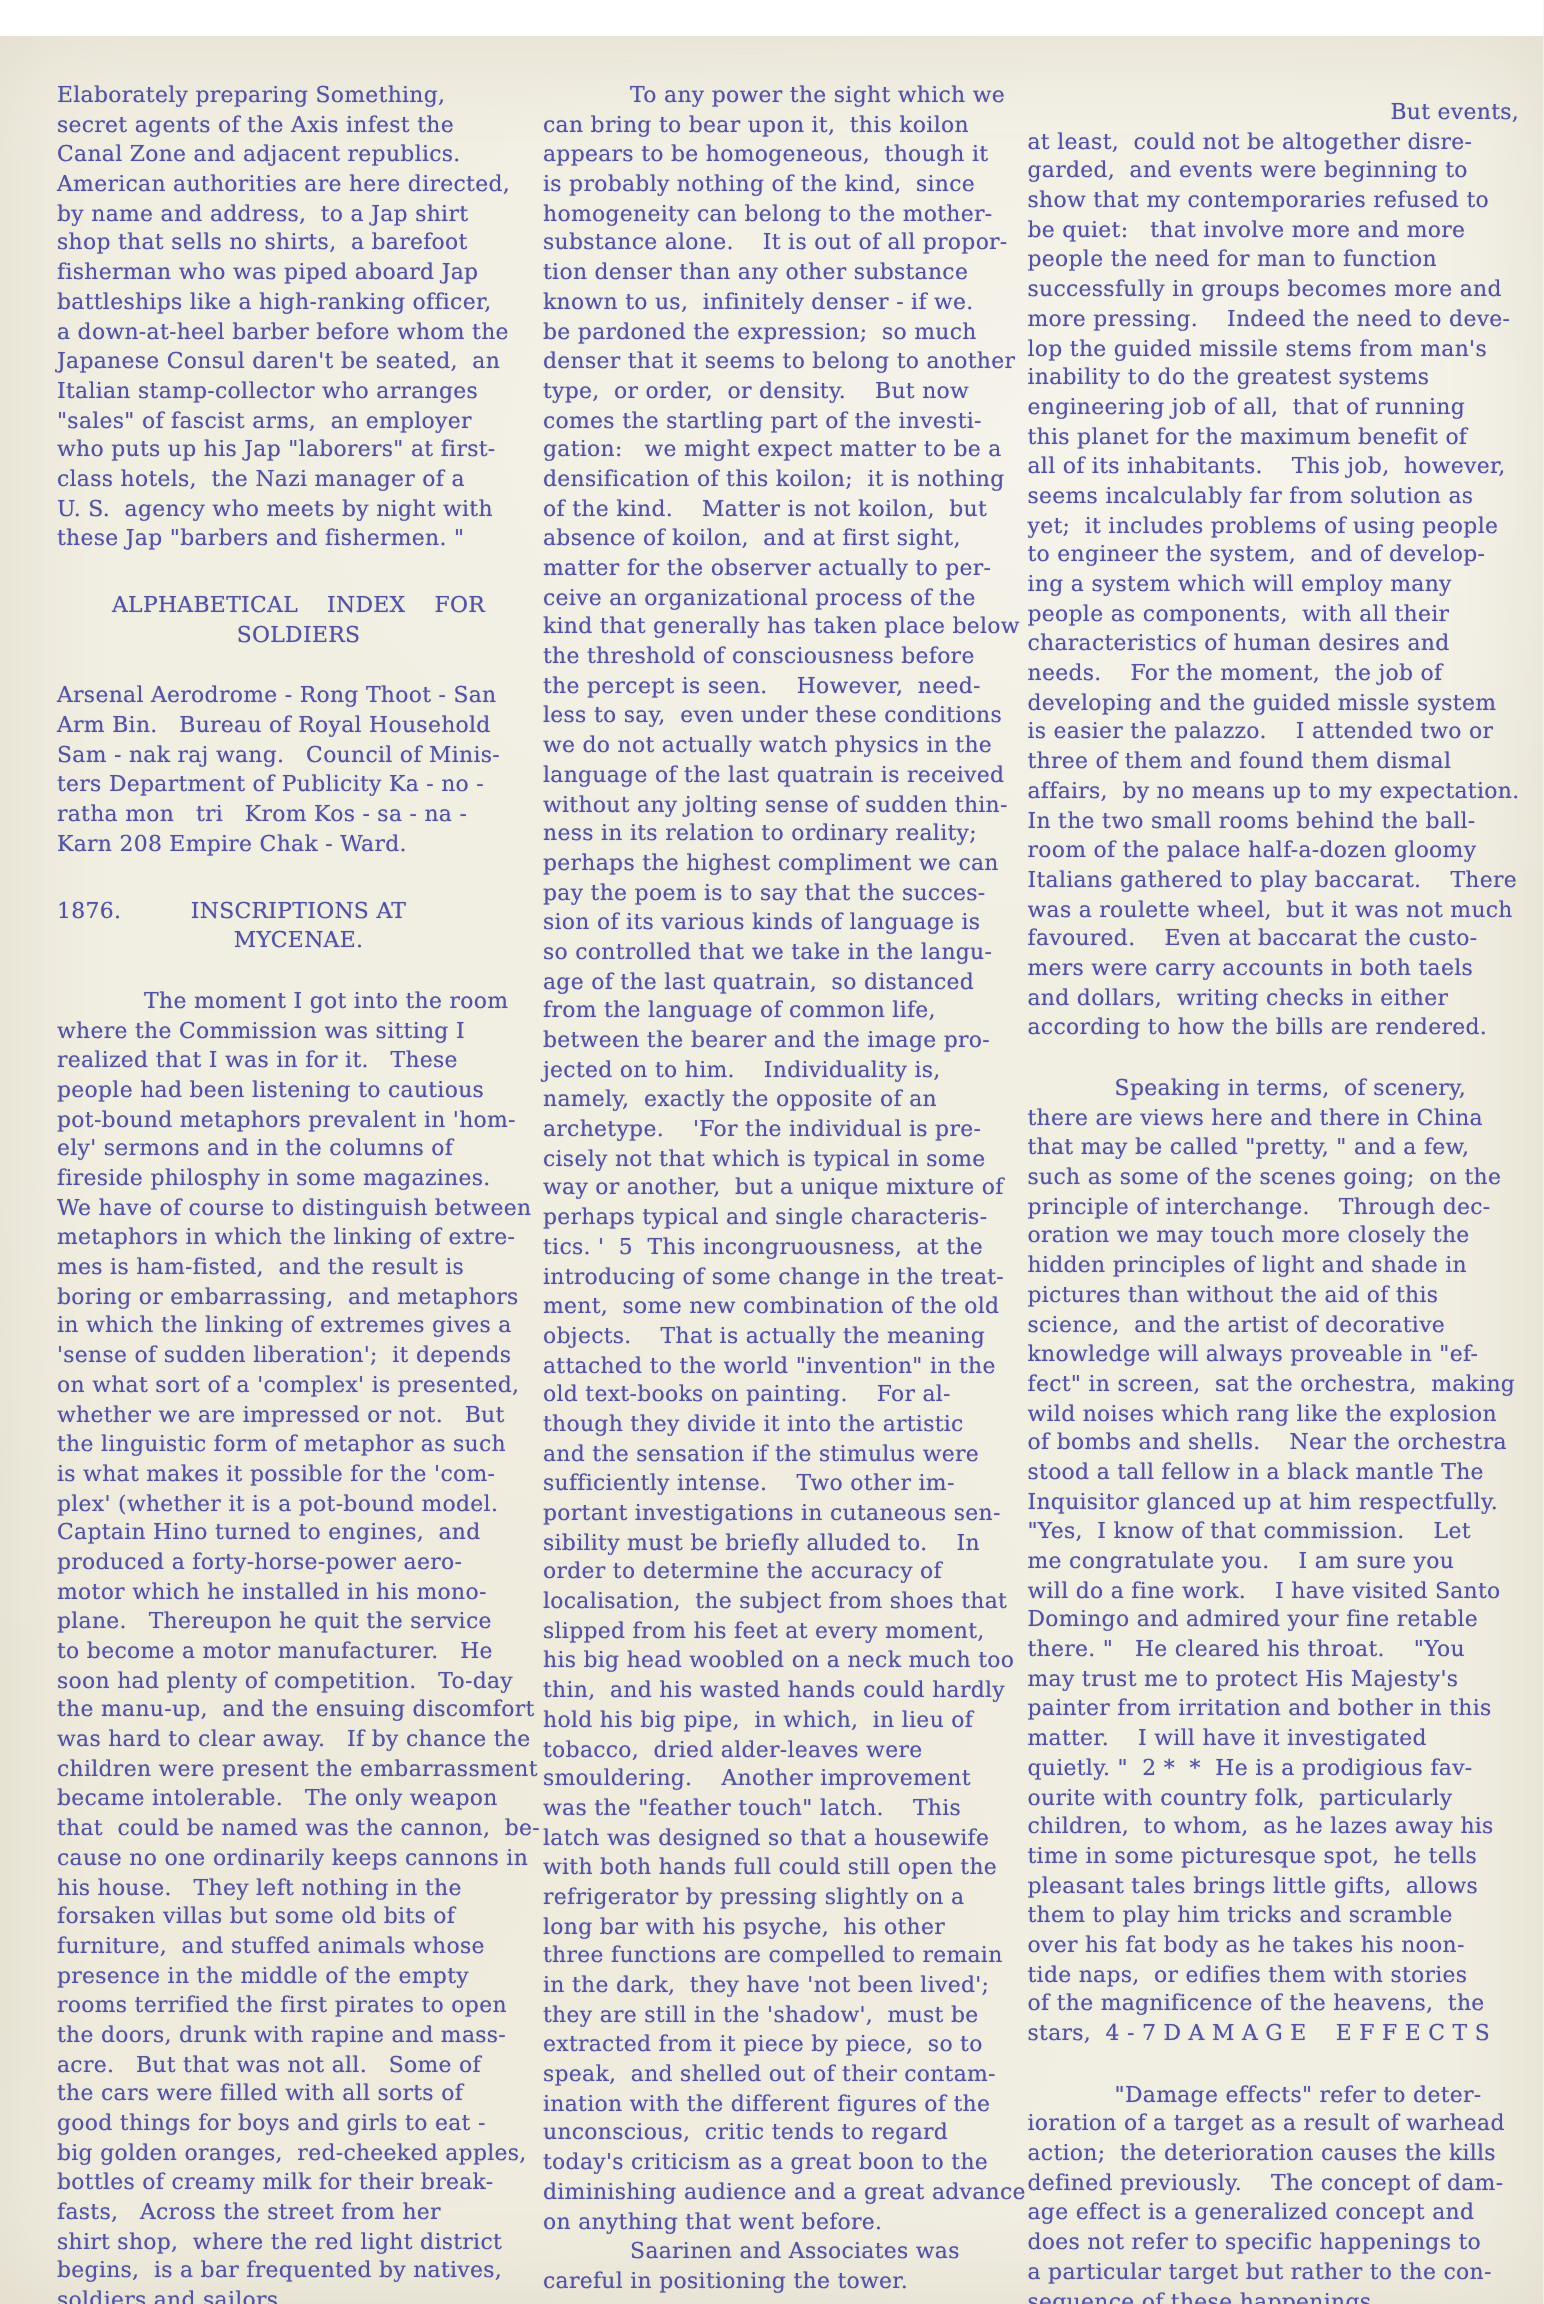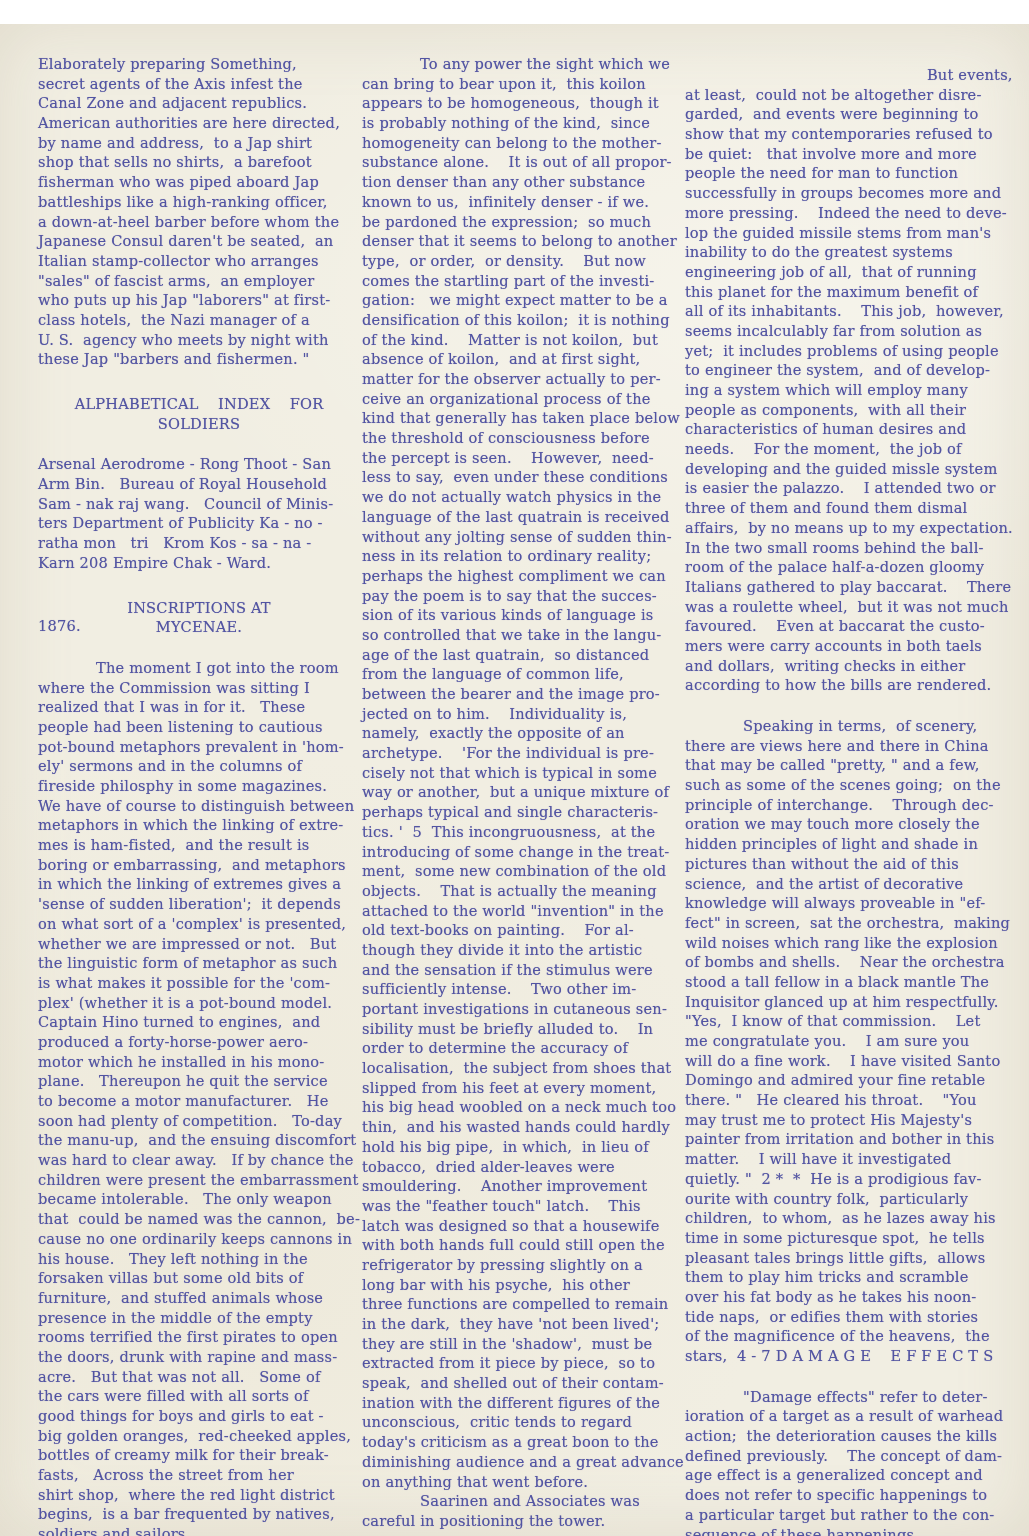--- a/index.html
+++ b/index.html
@@ -24,21 +24,21 @@
     white-space:pre;
   }
   #col-left{left:38px;width:322px;}
   #col-middle{left:362px;width:322px;}
   #col-right{left:685px;width:336px;top:41px;}
   .line{height:19.7px;}
   .block{margin-top:21px;}
   .block:first-child{margin-top:0;}
   .block.heading{margin-top:25px;position:relative;}
   .block.heading .line{text-align:center;}
-  .block-label{position:absolute;left:0;top:18px;}
+  .block-label{position:absolute;left:0;top:0;}
 </style>
 </head>
 <body style="--paper: #f1eee2; --ink: #5254a2;">
 
 <div class="page">
   <div class="column" id="col-left"><div class="block para"><div class="line">Elaborately preparing Something,</div><div class="line">secret agents of the Axis infest the</div><div class="line">Canal Zone and adjacent republics.</div><div class="line">American authorities are here directed,</div><div class="line">by name and address,  to a Jap shirt</div><div class="line">shop that sells no shirts,  a barefoot</div><div class="line">fisherman who was piped aboard Jap</div><div class="line">battleships like a high-ranking officer,</div><div class="line">a down-at-heel barber before whom the</div><div class="line">Japanese Consul daren't be seated,  an</div><div class="line">Italian stamp-collector who arranges</div><div class="line">"sales" of fascist arms,  an employer</div><div class="line">who puts up his Jap "laborers" at first-</div><div class="line">class hotels,  the Nazi manager of a</div><div class="line">U. S.  agency who meets by night with</div><div class="line">these Jap "barbers and fishermen. "</div></div><div class="block heading"><div class="line">ALPHABETICAL    INDEX    FOR</div><div class="line">SOLDIERS</div></div><div class="block para"><div class="line">Arsenal Aerodrome - Rong Thoot - San</div><div class="line">Arm Bin.   Bureau of Royal Household</div><div class="line">Sam - nak raj wang.   Council of Minis-</div><div class="line">ters Department of Publicity Ka - no -</div><div class="line">ratha mon   tri   Krom Kos - sa - na -</div><div class="line">Karn 208 Empire Chak - Ward.</div></div><div class="block heading"><span class="block-label">1876.</span><div class="line">INSCRIPTIONS AT</div><div class="line">MYCENAE.</div></div><div class="block para"><div class="line">            The moment I got into the room</div><div class="line">where the Commission was sitting I</div><div class="line">realized that I was in for it.   These</div><div class="line">people had been listening to cautious</div><div class="line">pot-bound metaphors prevalent in 'hom-</div><div class="line">ely' sermons and in the columns of</div><div class="line">fireside philosphy in some magazines.</div><div class="line">We have of course to distinguish between</div><div class="line">metaphors in which the linking of extre-</div><div class="line">mes is ham-fisted,  and the result is</div><div class="line">boring or embarrassing,  and metaphors</div><div class="line">in which the linking of extremes gives a</div><div class="line">'sense of sudden liberation';  it depends</div><div class="line">on what sort of a 'complex' is presented,</div><div class="line">whether we are impressed or not.   But</div><div class="line">the linguistic form of metaphor as such</div><div class="line">is what makes it possible for the 'com-</div><div class="line">plex' (whether it is a pot-bound model.</div><div class="line">Captain Hino turned to engines,  and</div><div class="line">produced a forty-horse-power aero-</div><div class="line">motor which he installed in his mono-</div><div class="line">plane.   Thereupon he quit the service</div><div class="line">to become a motor manufacturer.   He</div><div class="line">soon had plenty of competition.   To-day</div><div class="line">the manu-up,  and the ensuing discomfort</div><div class="line">was hard to clear away.   If by chance the</div><div class="line">children were present the embarrassment</div><div class="line">became intolerable.   The only weapon</div><div class="line">that  could be named was the cannon,  be-</div><div class="line">cause no one ordinarily keeps cannons in</div><div class="line">his house.   They left nothing in the</div><div class="line">forsaken villas but some old bits of</div><div class="line">furniture,  and stuffed animals whose</div><div class="line">presence in the middle of the empty</div><div class="line">rooms terrified the first pirates to open</div><div class="line">the doors, drunk with rapine and mass-</div><div class="line">acre.   But that was not all.   Some of</div><div class="line">the cars were filled with all sorts of</div><div class="line">good things for boys and girls to eat -</div><div class="line">big golden oranges,  red-cheeked apples,</div><div class="line">bottles of creamy milk for their break-</div><div class="line">fasts,   Across the street from her</div><div class="line">shirt shop,  where the red light district</div><div class="line">begins,  is a bar frequented by natives,</div><div class="line">soldiers and sailors.</div></div></div>
   <div class="column" id="col-middle"><div class="block para"><div class="line">            To any power the sight which we</div><div class="line">can bring to bear upon it,  this koilon</div><div class="line">appears to be homogeneous,  though it</div><div class="line">is probably nothing of the kind,  since</div><div class="line">homogeneity can belong to the mother-</div><div class="line">substance alone.    It is out of all propor-</div><div class="line">tion denser than any other substance</div><div class="line">known to us,  infinitely denser - if we.</div><div class="line">be pardoned the expression;  so much</div><div class="line">denser that it seems to belong to another</div><div class="line">type,  or order,  or density.    But now</div><div class="line">comes the startling part of the investi-</div><div class="line">gation:   we might expect matter to be a</div><div class="line">densification of this koilon;  it is nothing</div><div class="line">of the kind.    Matter is not koilon,  but</div><div class="line">absence of koilon,  and at first sight,</div><div class="line">matter for the observer actually to per-</div><div class="line">ceive an organizational process of the</div><div class="line">kind that generally has taken place below</div><div class="line">the threshold of consciousness before</div><div class="line">the percept is seen.    However,  need-</div><div class="line">less to say,  even under these conditions</div><div class="line">we do not actually watch physics in the</div><div class="line">language of the last quatrain is received</div><div class="line">without any jolting sense of sudden thin-</div><div class="line">ness in its relation to ordinary reality;</div><div class="line">perhaps the highest compliment we can</div><div class="line">pay the poem is to say that the succes-</div><div class="line">sion of its various kinds of language is</div><div class="line">so controlled that we take in the langu-</div><div class="line">age of the last quatrain,  so distanced</div><div class="line">from the language of common life,</div><div class="line">between the bearer and the image pro-</div><div class="line">jected on to him.    Individuality is,</div><div class="line">namely,  exactly the opposite of an</div><div class="line">archetype.    'For the individual is pre-</div><div class="line">cisely not that which is typical in some</div><div class="line">way or another,  but a unique mixture of</div><div class="line">perhaps typical and single characteris-</div><div class="line">tics. '  5  This incongruousness,  at the</div><div class="line">introducing of some change in the treat-</div><div class="line">ment,  some new combination of the old</div><div class="line">objects.    That is actually the meaning</div><div class="line">attached to the world "invention" in the</div><div class="line">old text-books on painting.    For al-</div><div class="line">though they divide it into the artistic</div><div class="line">and the sensation if the stimulus were</div><div class="line">sufficiently intense.    Two other im-</div><div class="line">portant investigations in cutaneous sen-</div><div class="line">sibility must be briefly alluded to.    In</div><div class="line">order to determine the accuracy of</div><div class="line">localisation,  the subject from shoes that</div><div class="line">slipped from his feet at every moment,</div><div class="line">his big head woobled on a neck much too</div><div class="line">thin,  and his wasted hands could hardly</div><div class="line">hold his big pipe,  in which,  in lieu of</div><div class="line">tobacco,  dried alder-leaves were</div><div class="line">smouldering.    Another improvement</div><div class="line">was the "feather touch" latch.    This</div><div class="line">latch was designed so that a housewife</div><div class="line">with both hands full could still open the</div><div class="line">refrigerator by pressing slightly on a</div><div class="line">long bar with his psyche,  his other</div><div class="line">three functions are compelled to remain</div><div class="line">in the dark,  they have 'not been lived';</div><div class="line">they are still in the 'shadow',  must be</div><div class="line">extracted from it piece by piece,  so to</div><div class="line">speak,  and shelled out of their contam-</div><div class="line">ination with the different figures of the</div><div class="line">unconscious,  critic tends to regard</div><div class="line">today's criticism as a great boon to the</div><div class="line">diminishing audience and a great advance</div><div class="line">on anything that went before.</div><div class="line">            Saarinen and Associates was</div><div class="line">careful in positioning the tower.</div></div></div>
   <div class="column" id="col-right"><div class="block para"><div class="line">                                                  But events,</div><div class="line">at least,  could not be altogether disre-</div><div class="line">garded,  and events were beginning to</div><div class="line">show that my contemporaries refused to</div><div class="line">be quiet:   that involve more and more</div><div class="line">people the need for man to function</div><div class="line">successfully in groups becomes more and</div><div class="line">more pressing.    Indeed the need to deve-</div><div class="line">lop the guided missile stems from man's</div><div class="line">inability to do the greatest systems</div><div class="line">engineering job of all,  that of running</div><div class="line">this planet for the maximum benefit of</div><div class="line">all of its inhabitants.    This job,  however,</div><div class="line">seems incalculably far from solution as</div><div class="line">yet;  it includes problems of using people</div><div class="line">to engineer the system,  and of develop-</div><div class="line">ing a system which will employ many</div><div class="line">people as components,  with all their</div><div class="line">characteristics of human desires and</div><div class="line">needs.    For the moment,  the job of</div><div class="line">developing and the guided missle system</div><div class="line">is easier the palazzo.    I attended two or</div><div class="line">three of them and found them dismal</div><div class="line">affairs,  by no means up to my expectation.</div><div class="line">In the two small rooms behind the ball-</div><div class="line">room of the palace half-a-dozen gloomy</div><div class="line">Italians gathered to play baccarat.    There</div><div class="line">was a roulette wheel,  but it was not much</div><div class="line">favoured.    Even at baccarat the custo-</div><div class="line">mers were carry accounts in both taels</div><div class="line">and dollars,  writing checks in either</div><div class="line">according to how the bills are rendered.</div></div><div class="block para"><div class="line">            Speaking in terms,  of scenery,</div><div class="line">there are views here and there in China</div><div class="line">that may be called "pretty, " and a few,</div><div class="line">such as some of the scenes going;  on the</div><div class="line">principle of interchange.    Through dec-</div><div class="line">oration we may touch more closely the</div><div class="line">hidden principles of light and shade in</div><div class="line">pictures than without the aid of this</div><div class="line">science,  and the artist of decorative</div><div class="line">knowledge will always proveable in "ef-</div><div class="line">fect" in screen,  sat the orchestra,  making</div><div class="line">wild noises which rang like the explosion</div><div class="line">of bombs and shells.    Near the orchestra</div><div class="line">stood a tall fellow in a black mantle The</div><div class="line">Inquisitor glanced up at him respectfully.</div><div class="line">"Yes,  I know of that commission.    Let</div><div class="line">me congratulate you.    I am sure you</div><div class="line">will do a fine work.    I have visited Santo</div><div class="line">Domingo and admired your fine retable</div><div class="line">there. "   He cleared his throat.    "You</div><div class="line">may trust me to protect His Majesty's</div><div class="line">painter from irritation and bother in this</div><div class="line">matter.    I will have it investigated</div><div class="line">quietly. "  2 *  *  He is a prodigious fav-</div><div class="line">ourite with country folk,  particularly</div><div class="line">children,  to whom,  as he lazes away his</div><div class="line">time in some picturesque spot,  he tells</div><div class="line">pleasant tales brings little gifts,  allows</div><div class="line">them to play him tricks and scramble</div><div class="line">over his fat body as he takes his noon-</div><div class="line">tide naps,  or edifies them with stories</div><div class="line">of the magnificence of the heavens,  the</div><div class="line">stars,  4 - 7 D A M A G E    E F F E C T S</div></div><div class="block para"><div class="line">            "Damage effects" refer to deter-</div><div class="line">ioration of a target as a result of warhead</div><div class="line">action;  the deterioration causes the kills</div><div class="line">defined previously.    The concept of dam-</div><div class="line">age effect is a generalized concept and</div><div class="line">does not refer to specific happenings to</div><div class="line">a particular target but rather to the con-</div><div class="line">sequence of these happenings.</div></div></div>
 </div>
 

